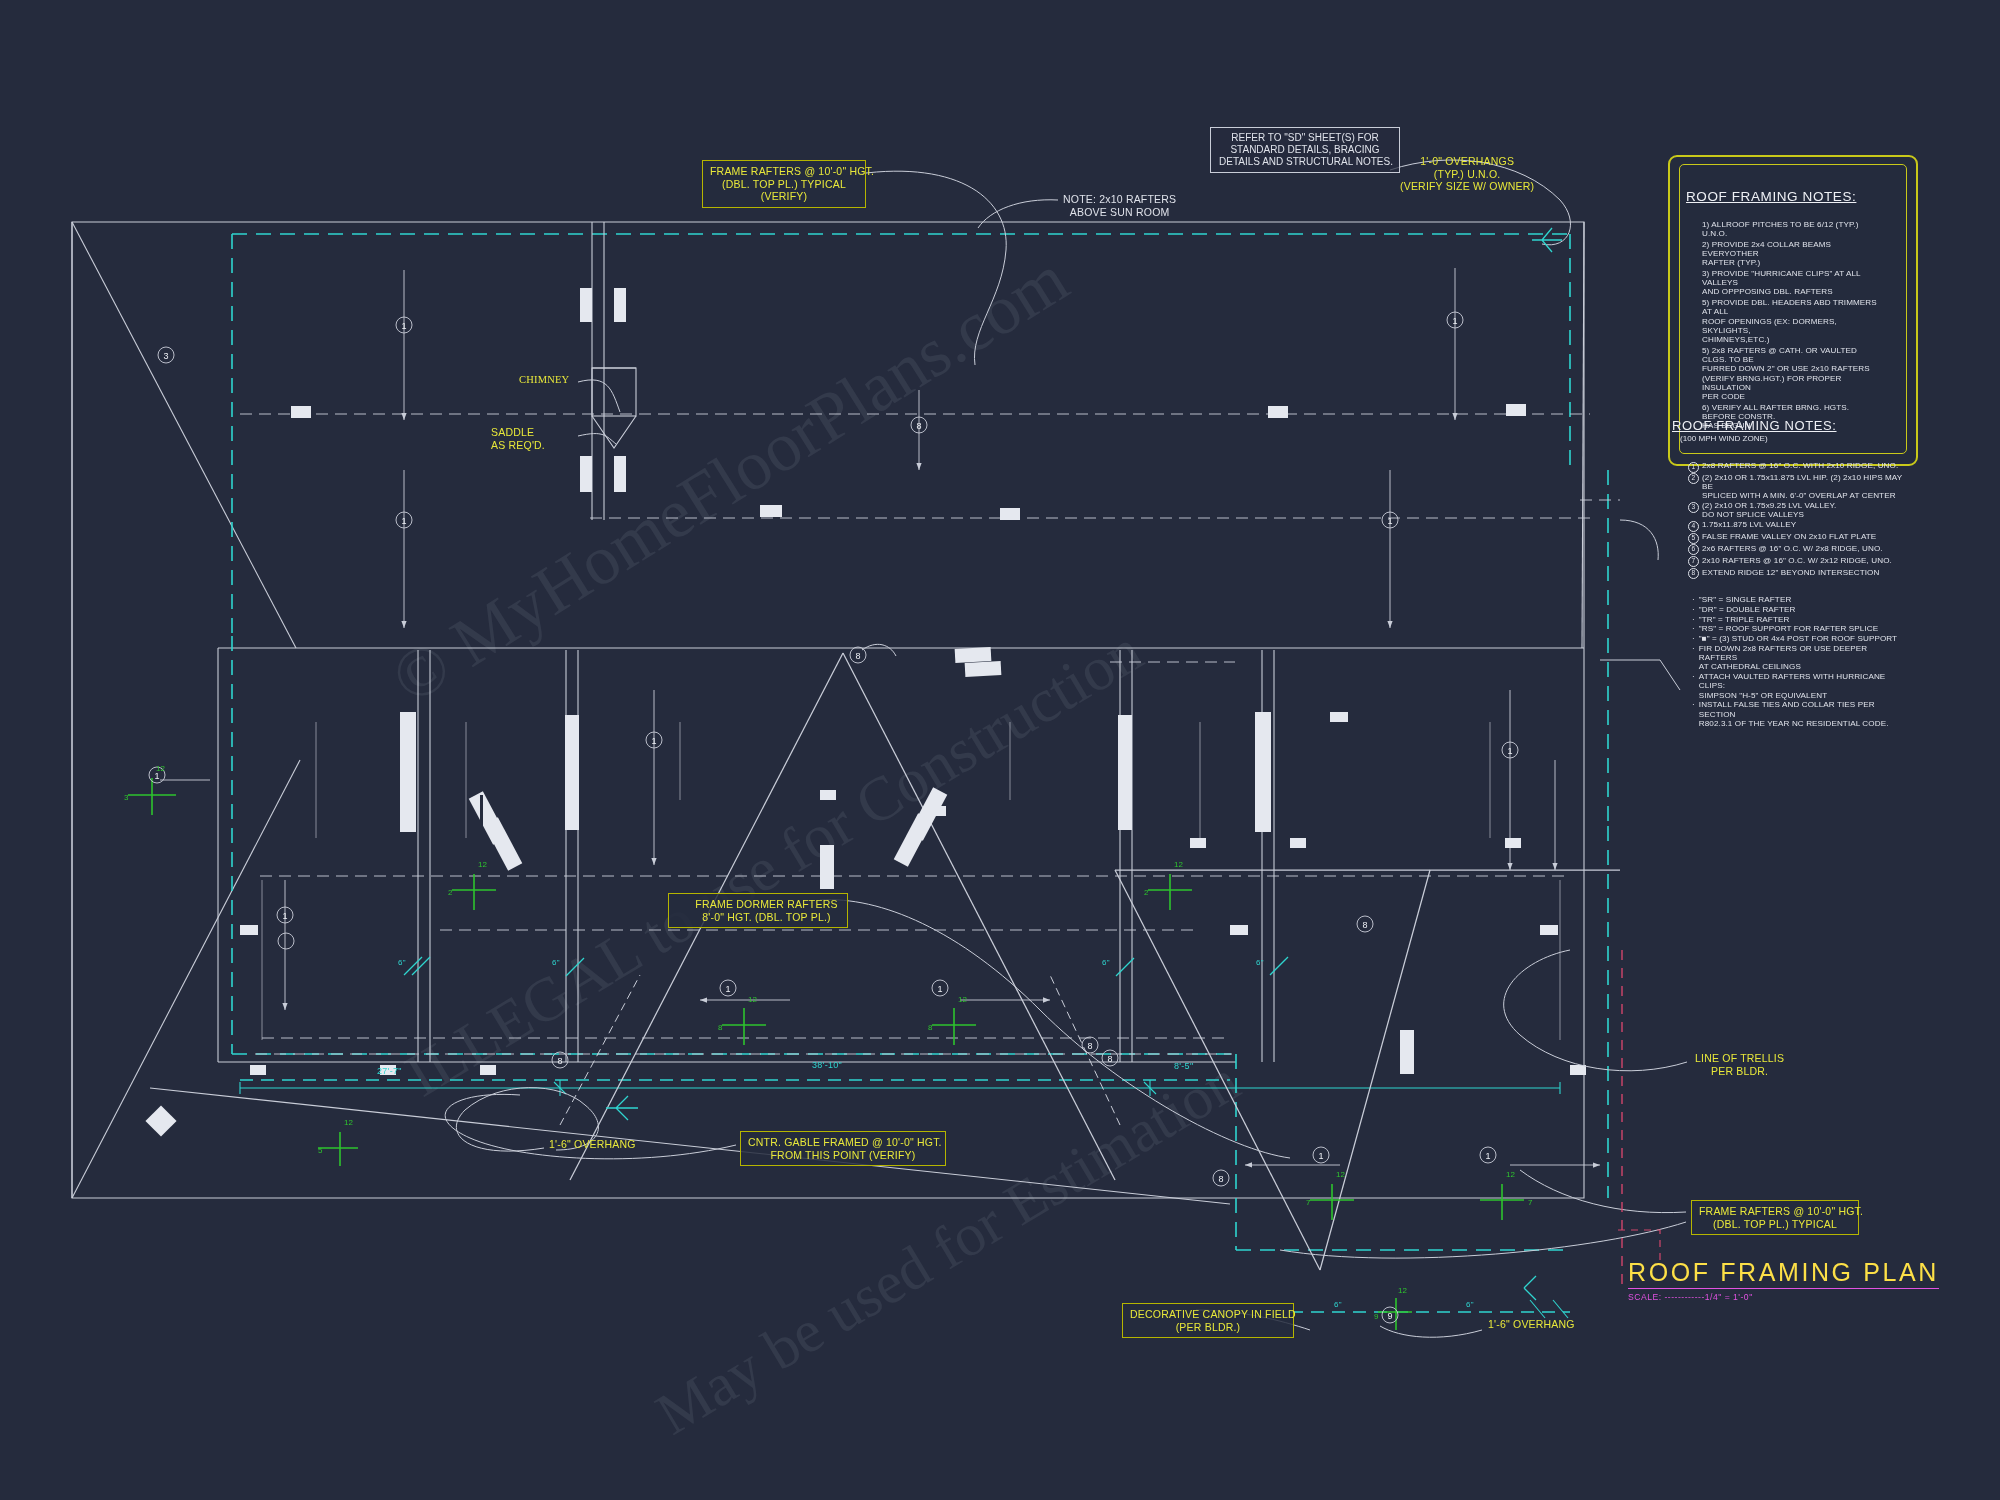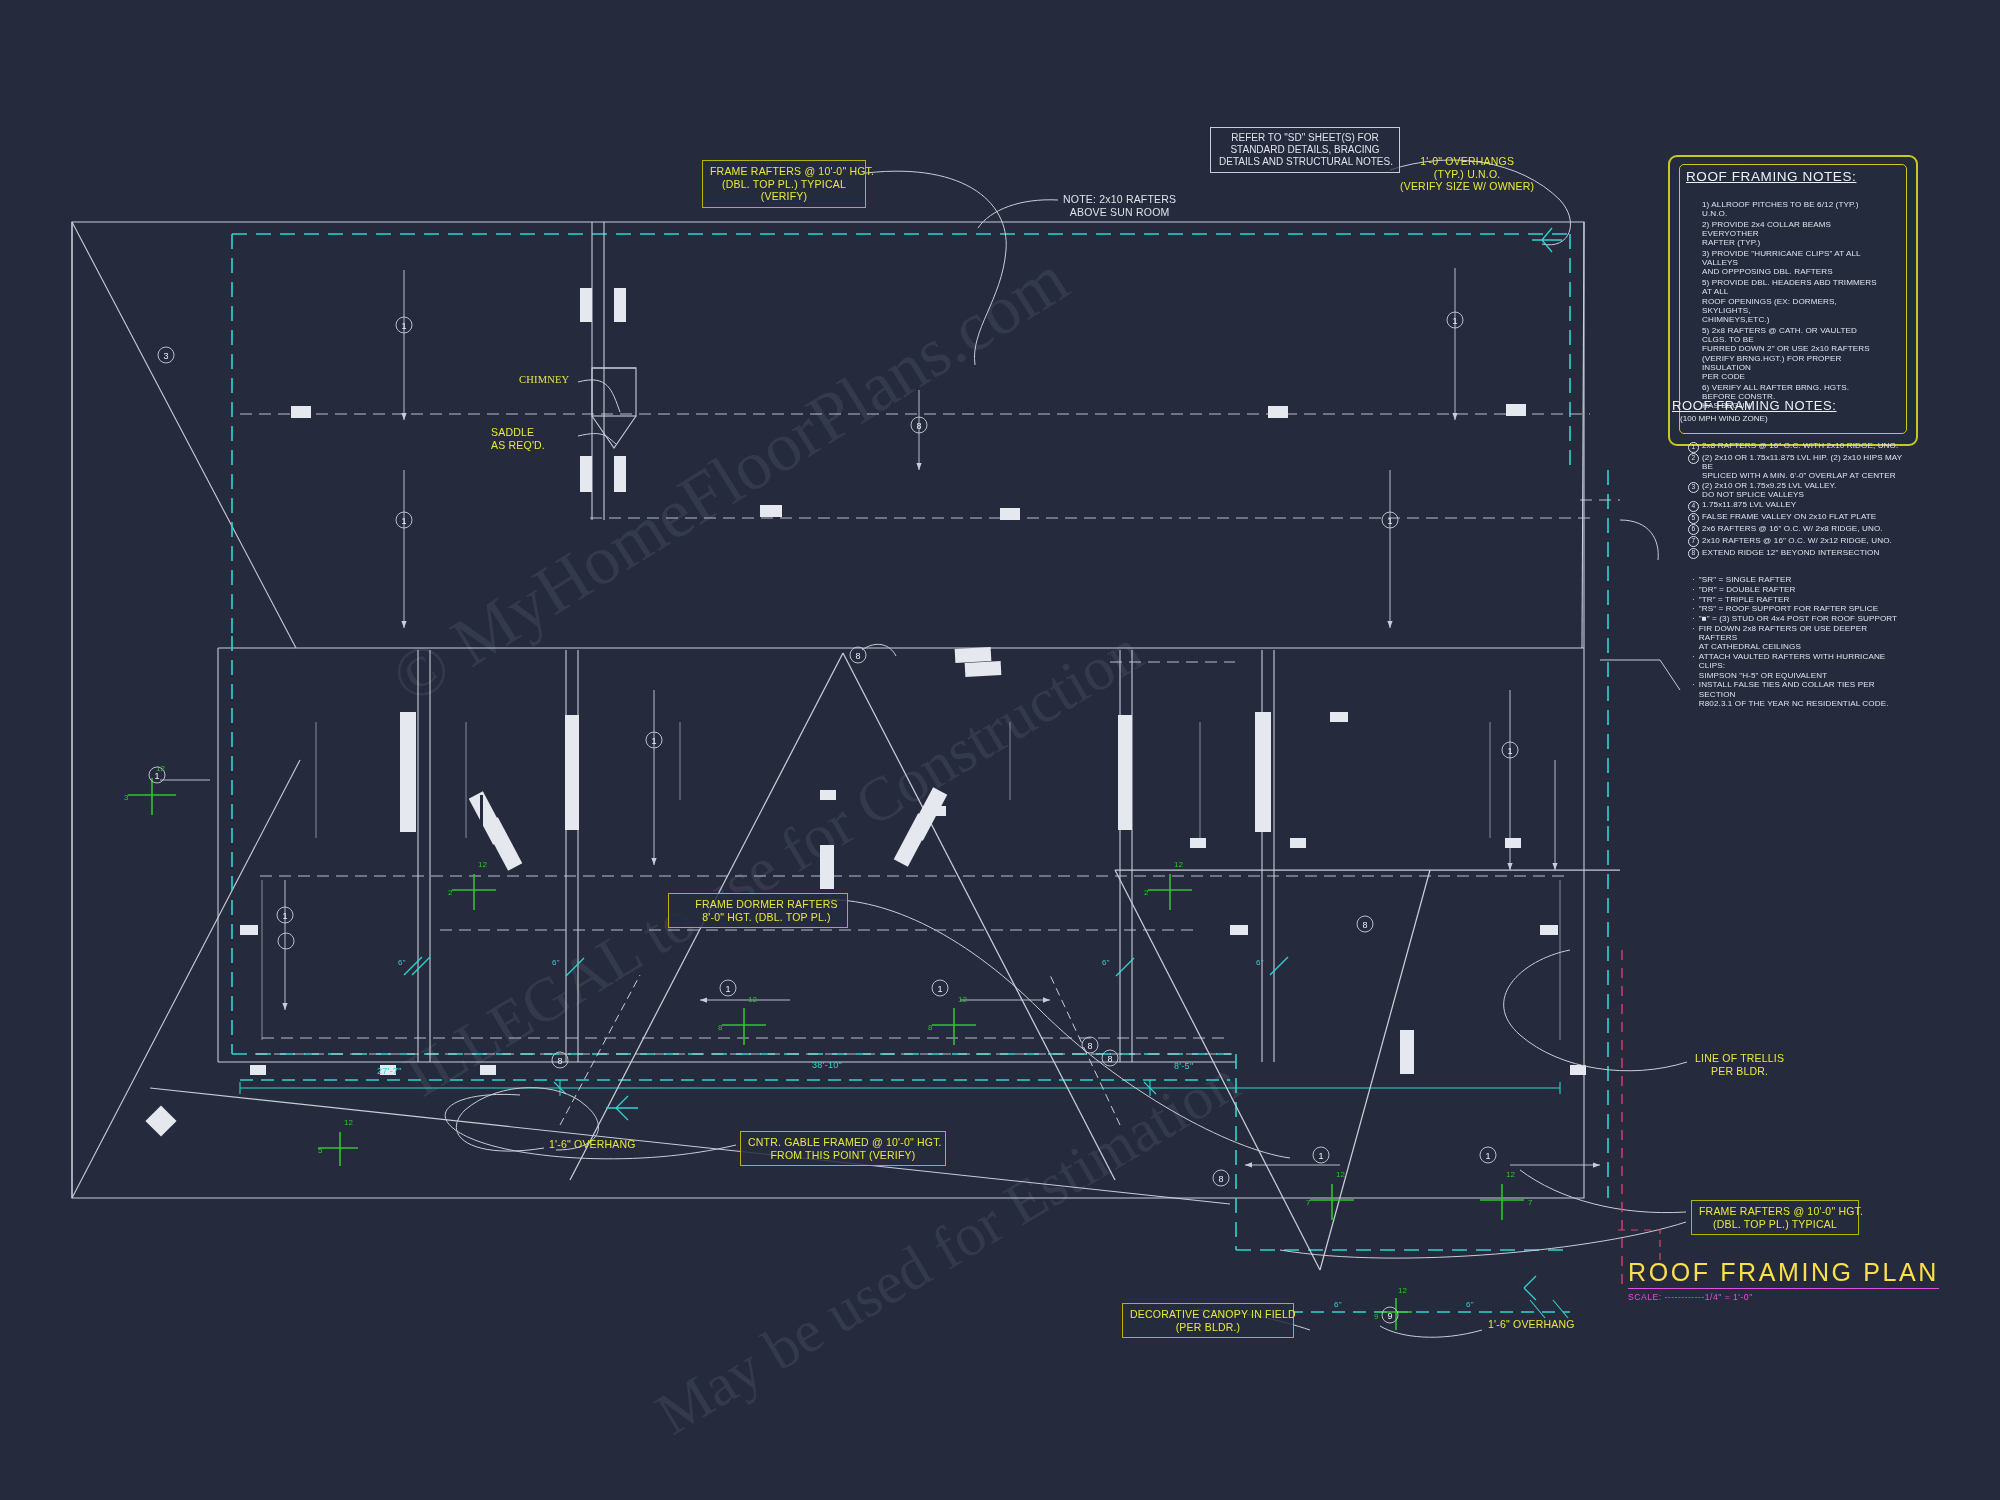--- a/index.html
+++ b/index.html
@@ -79,20 +79,21 @@
     border-radius: 5px;
     padding: 4px 6px 7px 6px;
   }
   .notes-title {
     color: #eef0f5;
     font-size: 13.5px;
     letter-spacing: 0.6px;
     text-decoration: underline;
     margin-bottom: 4px;
     font-family: "Liberation Sans", sans-serif;
+    margin-top: 20px;
   }
   .notes-list { list-style: none; margin: 16px; padding: 0; }
   .notes-list li {
     color: #dfe2ea;
     font-size: 8.1px;
     line-height: 9.3px;
     white-space: pre-line;
     margin-bottom: 1.2px;
     letter-spacing: 0.1px;
     font-family: "Liberation Sans", sans-serif;

